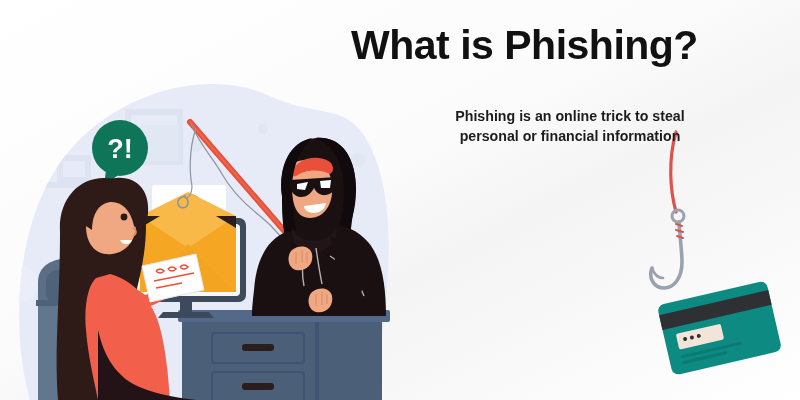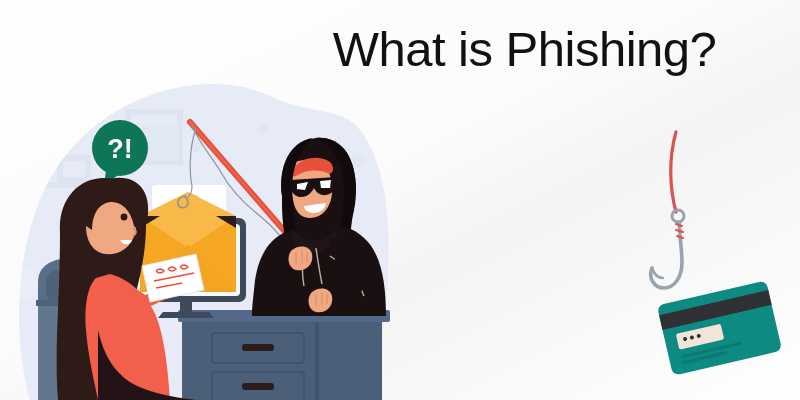--- a/index.html
+++ b/index.html
@@ -13,22 +13,22 @@
     width: 800px; height: 400px;
     background: linear-gradient(120deg, #ffffff 0%, #fdfdfd 35%, #f7f7f7 55%, #ffffff 80%, #fcfcfc 100%);
     overflow: hidden;
   }
   .illus { position: absolute; left: 0; top: 0; width: 800px; height: 400px; }
   #headline {
     position: absolute;
     left: 272px; top: 23px;
     width: 505px;
     text-align: center;
-    font-size: 49px;
-    font-weight: normal;
+    font-size: 41px;
+    font-weight: bold;
     letter-spacing: -0.5px;
     color: #111111;
     line-height: 1.08;
     white-space: nowrap;
   }
   #subhead {
     position: absolute;
     left: 430px; top: 106px;
     width: 280px;
     text-align: center;
@@ -249,14 +249,18 @@
         <g fill="#0a7a72">
           <rect x="676" y="346" width="62" height="3" rx="1.5"></rect>
           <rect x="676" y="352" width="46" height="3" rx="1.5"></rect>
         </g>
       </g>
     </g>
   </svg>
 
   <div id="headline">What is Phishing?</div>
 
+  <div id="subhead">
+    <span class="line">Phishing is an online trick to steal</span>
+    <span class="line">personal or financial information</span>
+  </div>
 
 </div>
 
 </body></html>

